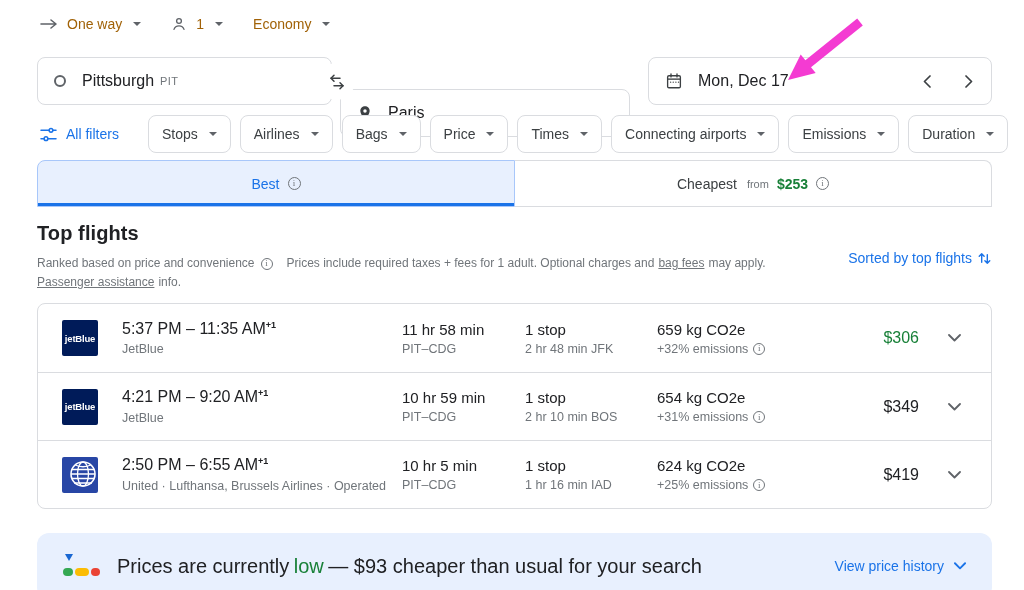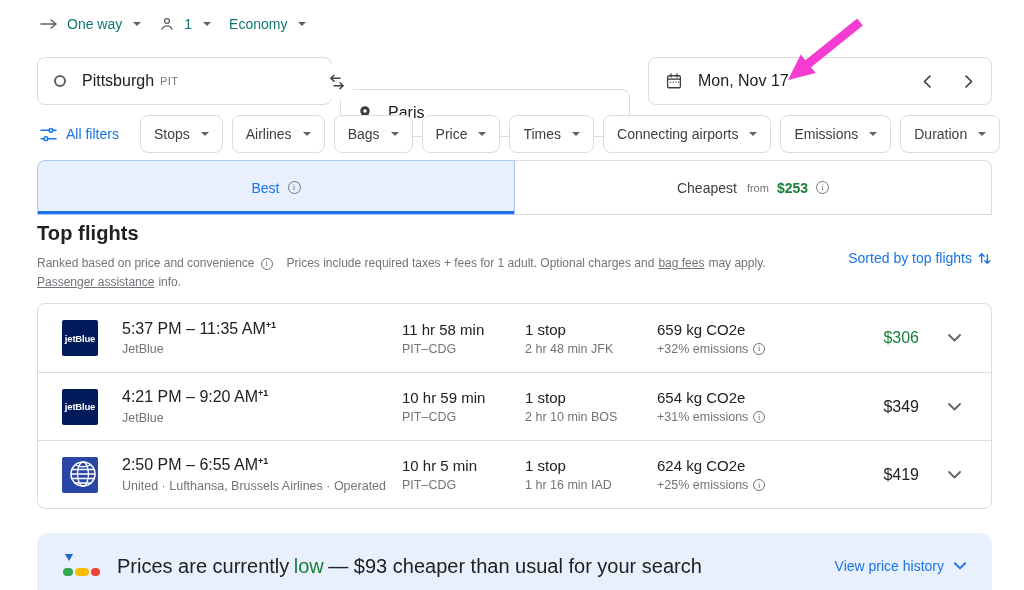--- a/index.html
+++ b/index.html
@@ -1,21 +1,21 @@
 <!DOCTYPE html>
 <html><head>
 <meta charset="utf-8">
 <style>
   * { box-sizing: border-box; }
   html, body { margin: 0; padding: 0; background: #fff; }
   body { font-family: "Liberation Sans", sans-serif; color: #202124; }
   .page { position: relative; width: 1024px; height: 590px; background: #fff; overflow: hidden; }
 
   
-  .topbar { position: absolute; top: 16px; left: 40px; display: flex; align-items: center; gap: 18px; font-size: 14px; color: #0f766e; }
+  .topbar { position: absolute; top: 16px; left: 40px; display: flex; align-items: center; gap: 30px; font-size: 14px; color: #a16207; }
   .opt { display: flex; align-items: center; gap: 9px; cursor: pointer; }
   .caret { width: 0; height: 0; border-left: 4px solid transparent; border-right: 4px solid transparent; border-top: 4.5px solid #5f6368; margin-left: 2px; }
 
   
   .search-row { position: absolute; top: 57px; left: 37px; width: 955px; height: 48px; }
   .field { position: absolute; top: 0; height: 48px; border: 1px solid #dadce0; border-radius: 8px; display: flex; align-items: center; padding: 10px 16px; font-size: 16px; color: #202124; background: #fff; }
   .field-origin { left: 0; width: 295px; }
   .field-dest { left: 303px; width: 290px; margin-top: 32px; }
   .field-date { left: 611px; width: 344px; }
   .ring-icon { width: 12px; height: 12px; border: 2px solid #5f6368; border-radius: 50%; margin-right: 16px; flex: none; }
@@ -24,25 +24,25 @@
   .swap-btn { position: absolute; left: 281px; top: 6px; width: 37px; height: 37px; border-radius: 50%; background: #fff; border: none; display: flex; align-items: center; justify-content: center; cursor: pointer; z-index: 2; padding: 0; }
   .field-icon { margin-right: 15px; flex: none; display: flex; }
   .date-nav { margin-left: auto; display: flex; align-items: center; gap: 30px; }
   .nav-chev { display: flex; cursor: pointer; padding: 2px; }
 
   
   .annotation { position: absolute; left: 770px; top: 12px; z-index: 10; pointer-events: none; }
 
   
   .filters { position: absolute; top: 115px; left: 40px; display: flex; align-items: center; gap: 9px; }
-  .all-filters { display: flex; align-items: center; gap: 9px; color: #1a73e8; font-size: 14px; font-weight: 500; margin-right: 12px; cursor: pointer; }
+  .all-filters { display: flex; align-items: center; gap: 9px; color: #1a73e8; font-size: 14px; font-weight: 500; margin-right: 20px; cursor: pointer; }
   .chip { height: 32px; display: flex; align-items: center; gap: 9px; border: 1px solid #dadce0; border-radius: 8px; padding: 18px 13px; font-size: 14px; color: #3c4043; background: #fff; cursor: pointer; white-space: nowrap; }
 
   
-  .tabs { position: absolute; top: 160px; left: 37px; width: 955px; height: 55px; display: flex; }
+  .tabs { position: absolute; top: 160px; left: 37px; width: 955px; height: 47px; display: flex; }
   .tab { display: flex; align-items: center; justify-content: center; gap: 8px; font-size: 14px; cursor: pointer; }
   .tab-best { width: 478px; background: #e8f0fe; border: 1px solid #a8c7fa; border-radius: 8px 0 0 0; color: #1a73e8; font-weight: 500; position: relative; }
   .tab-best::after { content: ""; position: absolute; left: 0; right: 0; bottom: 0; height: 3px; background: #1a73e8; }
   .tab-cheapest { flex: 1; border: 1px solid #dadce0; border-left: none; border-radius: 0 8px 0 0; color: #3c4043; }
   .from-lbl { font-size: 11px; color: #70757a; margin-left: 2px; }
   .from-price { font-size: 14px; color: #188038; font-weight: 600; }
   .info-icon { width: 13px; height: 13px; border: 1.2px solid #70757a; border-radius: 50%; display: inline-flex; align-items: center; justify-content: center; color: #70757a; flex: none; cursor: pointer; }
   .info-icon::after { content: "i"; font-size: 9px; font-family: "Liberation Serif", serif; line-height: 1; }
 
   
@@ -143,21 +143,21 @@
         <svg width="18" height="18" viewBox="0 0 24 24">
             <rect x="3.5" y="5" width="17" height="16" rx="1.8" fill="none" stroke="#3c4043" stroke-width="1.8"></rect>
             <path d="M3.5 9.5h17" stroke="#3c4043" stroke-width="1.8"></path>
             <path d="M8 2.5v4M16 2.5v4" stroke="#3c4043" stroke-width="1.8" stroke-linecap="round"></path>
             <circle cx="7.5" cy="13.5" r="0.9" fill="#3c4043"></circle>
             <circle cx="11" cy="13.5" r="0.9" fill="#3c4043"></circle>
             <circle cx="14.5" cy="13.5" r="0.9" fill="#3c4043"></circle>
             <circle cx="18" cy="13.5" r="0.9" fill="#3c4043"></circle>
           </svg>
       </span>
-      <span class="field-label">Mon, Nov 17</span>
+      <span class="field-label">Mon, Dec 17</span>
       <span class="date-nav">
         <span class="nav-chev">
           <svg width="8" height="13" viewBox="0 0 8 13">
               <path d="M7 1L1.5 6.5 7 12" fill="none" stroke="#3c4043" stroke-width="1.7" stroke-linecap="round" stroke-linejoin="round"></path>
             </svg>
         </span>
         <span class="nav-chev">
           <svg width="8" height="13" viewBox="0 0 8 13">
               <path d="M1 1l5.5 5.5L1 12" fill="none" stroke="#3c4043" stroke-width="1.7" stroke-linecap="round" stroke-linejoin="round"></path>
             </svg>

